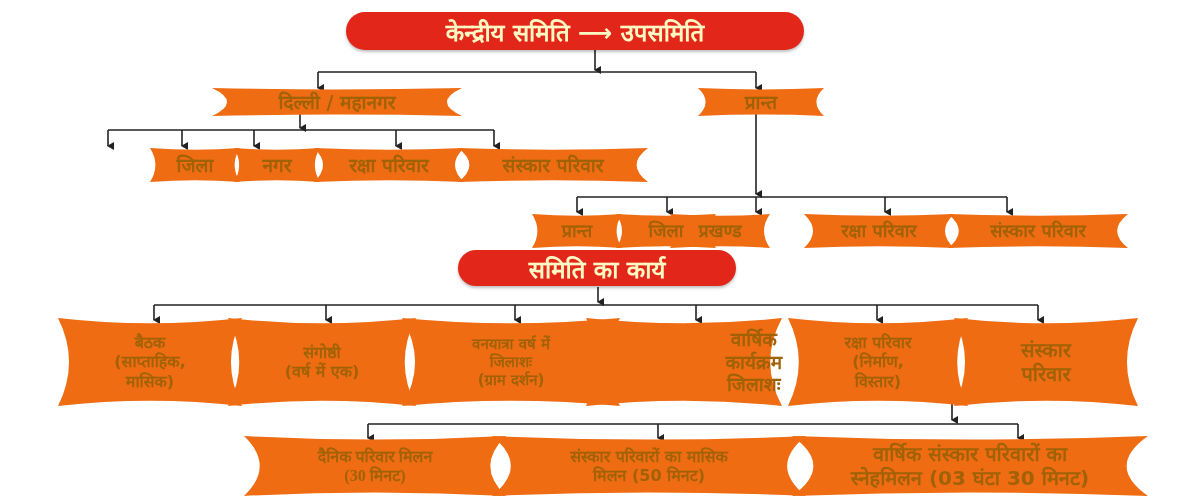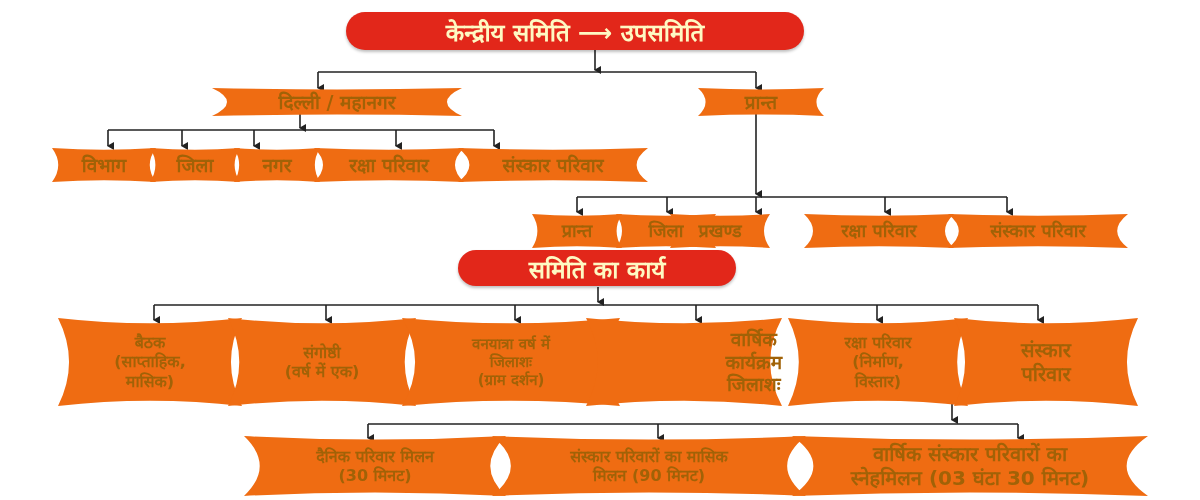--- a/index.html
+++ b/index.html
@@ -73,26 +73,20 @@
       </svg>
     <span class="lbl">दिल्ली / महानगर</span>
   </div>
   <div class="node" style="left:698px;top:88px;width:126px;height:28px;font-size:19px;">
     <svg viewBox="0 0 100 100" preserveAspectRatio="none">
         <path d="M0,0 Q50,10 100,0 Q88,50 100,100 Q50,90 0,100 Q12,50 0,0 Z" fill="#ef6c12"></path>
       </svg>
     <span class="lbl">प्रान्त</span>
   </div>
 
-  <div class="node" style="left:52px;top:148px;width:104px;height:34px;font-size:19px;">
-    <svg viewBox="0 0 100 100" preserveAspectRatio="none">
-        <path d="M0,0 Q50,10 100,0 Q88,50 100,100 Q50,90 0,100 Q12,50 0,0 Z" fill="#ef6c12"></path>
-      </svg>
-    <span class="lbl">विभाग</span>
-  </div>
   <div class="node" style="left:150px;top:148px;width:90px;height:34px;font-size:19px;">
     <svg viewBox="0 0 100 100" preserveAspectRatio="none">
         <path d="M0,0 Q50,10 100,0 Q88,50 100,100 Q50,90 0,100 Q12,50 0,0 Z" fill="#ef6c12"></path>
       </svg>
     <span class="lbl">जिला</span>
   </div>
   <div class="node" style="left:234px;top:148px;width:86px;height:34px;font-size:19px;">
     <svg viewBox="0 0 100 100" preserveAspectRatio="none">
         <path d="M0,0 Q50,10 100,0 Q88,50 100,100 Q50,90 0,100 Q12,50 0,0 Z" fill="#ef6c12"></path>
       </svg>
@@ -186,33 +180,33 @@
 विस्तार)</span>
   </div>
   <div class="node" style="left:954px;top:318px;width:184px;height:88px;font-size:20px;">
     <svg viewBox="0 0 100 100" preserveAspectRatio="none">
         <path d="M0,0 Q50,12 100,0 Q88,50 100,100 Q50,88 0,100 Q12,50 0,0 Z" fill="#ef6c12"></path>
       </svg>
     <span class="lbl">संस्कार
 परिवार</span>
   </div>
 
-  <div class="node" style="left:244px;top:436px;width:262px;height:60px;font-size:16px;">
+  <div class="node" style="left:244px;top:436px;width:262px;height:60px;font-size:16px;font-family:Liberation Serif, serif;">
     <svg viewBox="0 0 100 100" preserveAspectRatio="none">
         <path d="M0,0 Q50,12 100,0 Q88,50 100,100 Q50,88 0,100 Q12,50 0,0 Z" fill="#ef6c12"></path>
       </svg>
     <span class="lbl">दैनिक परिवार मिलन
 (30 मिनट)</span>
   </div>
   <div class="node" style="left:492px;top:436px;width:314px;height:60px;font-size:16px;">
     <svg viewBox="0 0 100 100" preserveAspectRatio="none">
         <path d="M0,0 Q50,12 100,0 Q88,50 100,100 Q50,88 0,100 Q12,50 0,0 Z" fill="#ef6c12"></path>
       </svg>
     <span class="lbl">संस्कार परिवारों का मासिक
-मिलन (90 मिनट)</span>
+मिलन (50 मिनट)</span>
   </div>
   <div class="node" style="left:792px;top:436px;width:356px;height:60px;font-size:20px;">
     <svg viewBox="0 0 100 100" preserveAspectRatio="none">
         <path d="M0,0 Q50,12 100,0 Q88,50 100,100 Q50,88 0,100 Q12,50 0,0 Z" fill="#ef6c12"></path>
       </svg>
     <span class="lbl">वार्षिक संस्कार परिवारों का
 स्नेहमिलन (03 घंटा 30 मिनट)</span>
   </div>
 
 </div>

